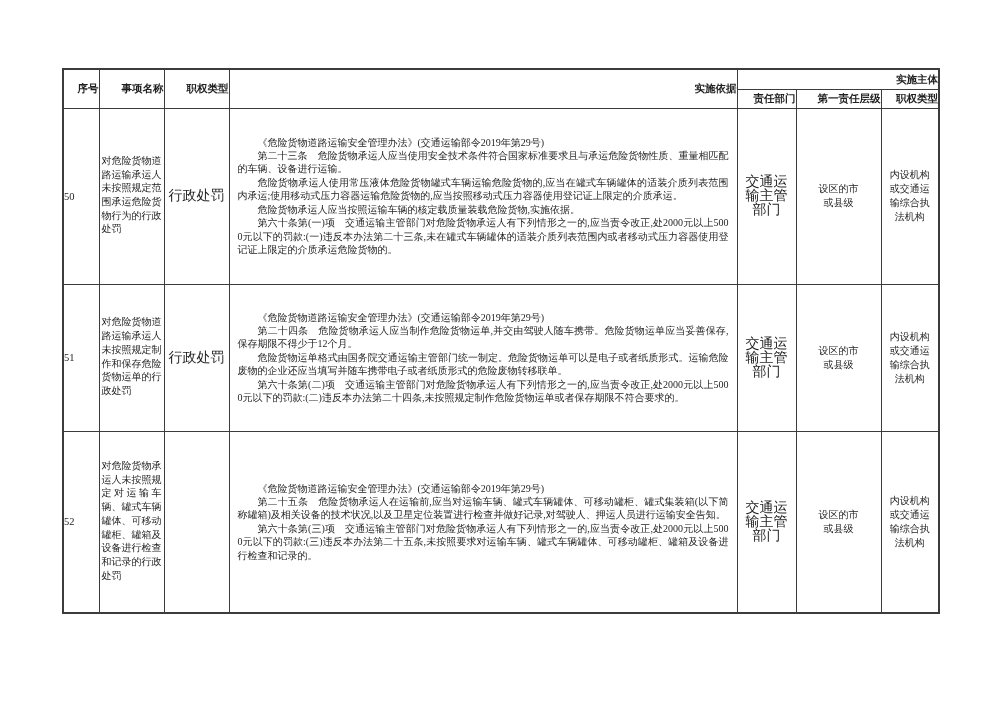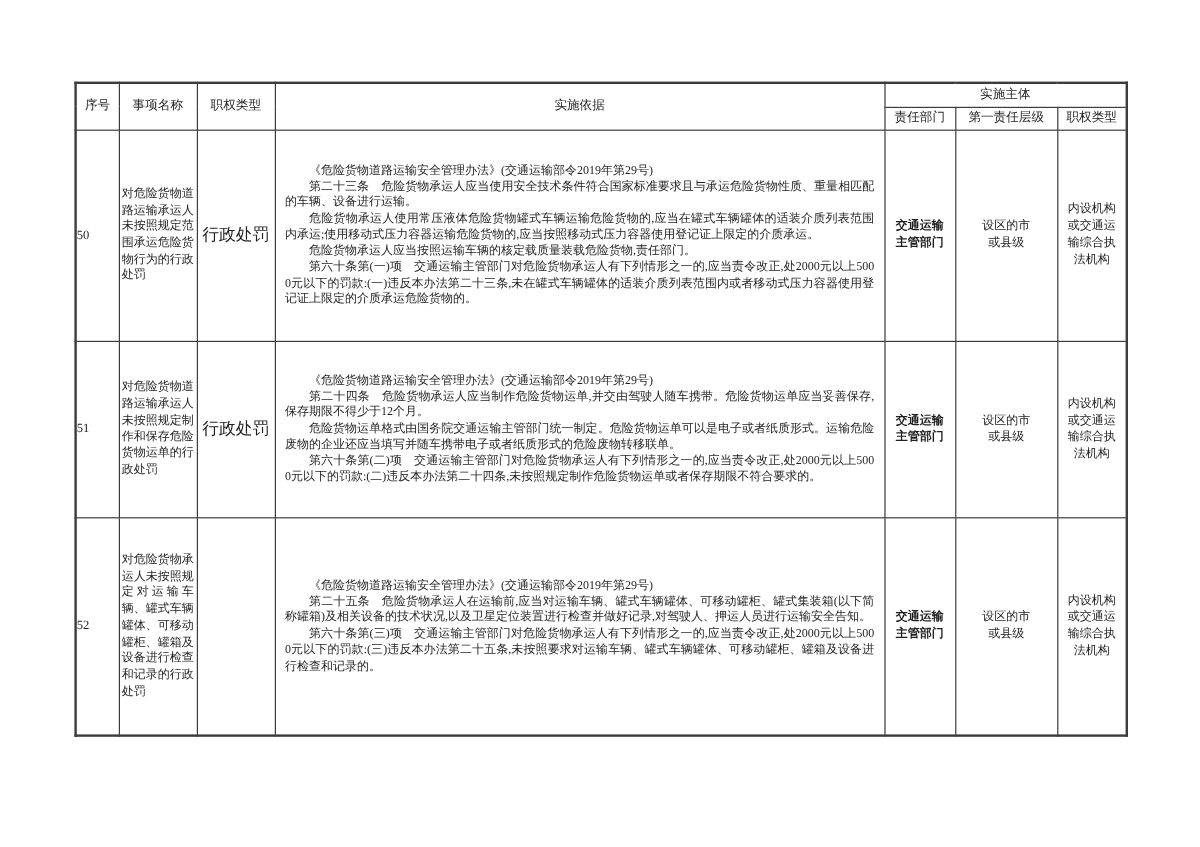--- a/index.html
+++ b/index.html
@@ -13,40 +13,40 @@
     border-collapse:collapse;table-layout:fixed;
     border:2px solid #3c3c3c;
   }
   .doc th,.doc td{
     border:1px solid #3c3c3c;
     vertical-align:middle;
     padding:0;
     font-size:10.5px;
     word-break:break-all;
   }
-  .doc th{font-weight:normal;text-align:center;line-height:13px;}
+  .doc th{font-weight:bold;text-align:right;line-height:13px;}
   tr.h1{height:20px;}
   tr.h2{height:19px;}
   tr.r0{height:176px;}
   tr.r1{height:147px;}
   tr.r2{height:182px;}
   td.c-seq{text-align:left;}
   td.c-item{
     padding:2px 2px;font-size:10px;line-height:13.7px;
-    text-align:justify;text-justify:inter-character;
+    text-align:justify;text-justify:inter-character;font-family:Liberation Mono, monospace;
   }
   td.c-type{text-align:center;font-size:14px;margin-left:39px;}
   td.c-basis{padding:4px 8px;font-size:10px;}
   td.c-basis p{
     margin:0;line-height:13.4px;
     text-align:justify;text-justify:inter-character;
     text-indent:2em;
   }
   td.c-basis p.law{font-weight:normal;}
-  td.c-dept{text-align:center;font-size:10px;line-height:14px;padding:2px 8px;font-weight:bold;}
+  td.c-dept{text-align:center;font-size:14px;line-height:14px;padding:2px 8px;}
   td.c-level{text-align:center;font-size:10px;line-height:14px;padding:0 20px;}
   td.c-agency{text-align:center;font-size:10px;line-height:14px;padding:2px 8px;}
 </style>
 </head>
 <body>
 
 <table class="doc">
   <colgroup>
     <col style="width:36px">
       <col style="width:65px">
@@ -72,21 +72,21 @@
   </thead>
   <tbody>
     <tr class="r0">
       <td class="c-seq">50</td>
       <td class="c-item">对危险货物道路运输承运人未按照规定范围承运危险货物行为的行政处罚</td>
       <td class="c-type">行政处罚</td>
       <td class="c-basis">
         <p class="law">《危险货物道路运输安全管理办法》(交通运输部令2019年第29号)</p>
         <p>第二十三条　危险货物承运人应当使用安全技术条件符合国家标准要求且与承运危险货物性质、重量相匹配的车辆、设备进行运输。</p>
         <p>危险货物承运人使用常压液体危险货物罐式车辆运输危险货物的,应当在罐式车辆罐体的适装介质列表范围内承运;使用移动式压力容器运输危险货物的,应当按照移动式压力容器使用登记证上限定的介质承运。</p>
-        <p>危险货物承运人应当按照运输车辆的核定载质量装载危险货物,责任部门。</p>
+        <p>危险货物承运人应当按照运输车辆的核定载质量装载危险货物,实施依据。</p>
         <p>第六十条第(一)项　交通运输主管部门对危险货物承运人有下列情形之一的,应当责令改正,处2000元以上5000元以下的罚款:(一)违反本办法第二十三条,未在罐式车辆罐体的适装介质列表范围内或者移动式压力容器使用登记证上限定的介质承运危险货物的。</p>
       </td>
       <td class="c-dept">交通运输主管部门</td>
       <td class="c-level">设区的市或县级</td>
       <td class="c-agency">内设机构或交通运输综合执法机构</td>
     </tr>
     <tr class="r1">
       <td class="c-seq">51</td>
       <td class="c-item">对危险货物道路运输承运人未按照规定制作和保存危险货物运单的行政处罚</td>
       <td class="c-type">行政处罚</td>

